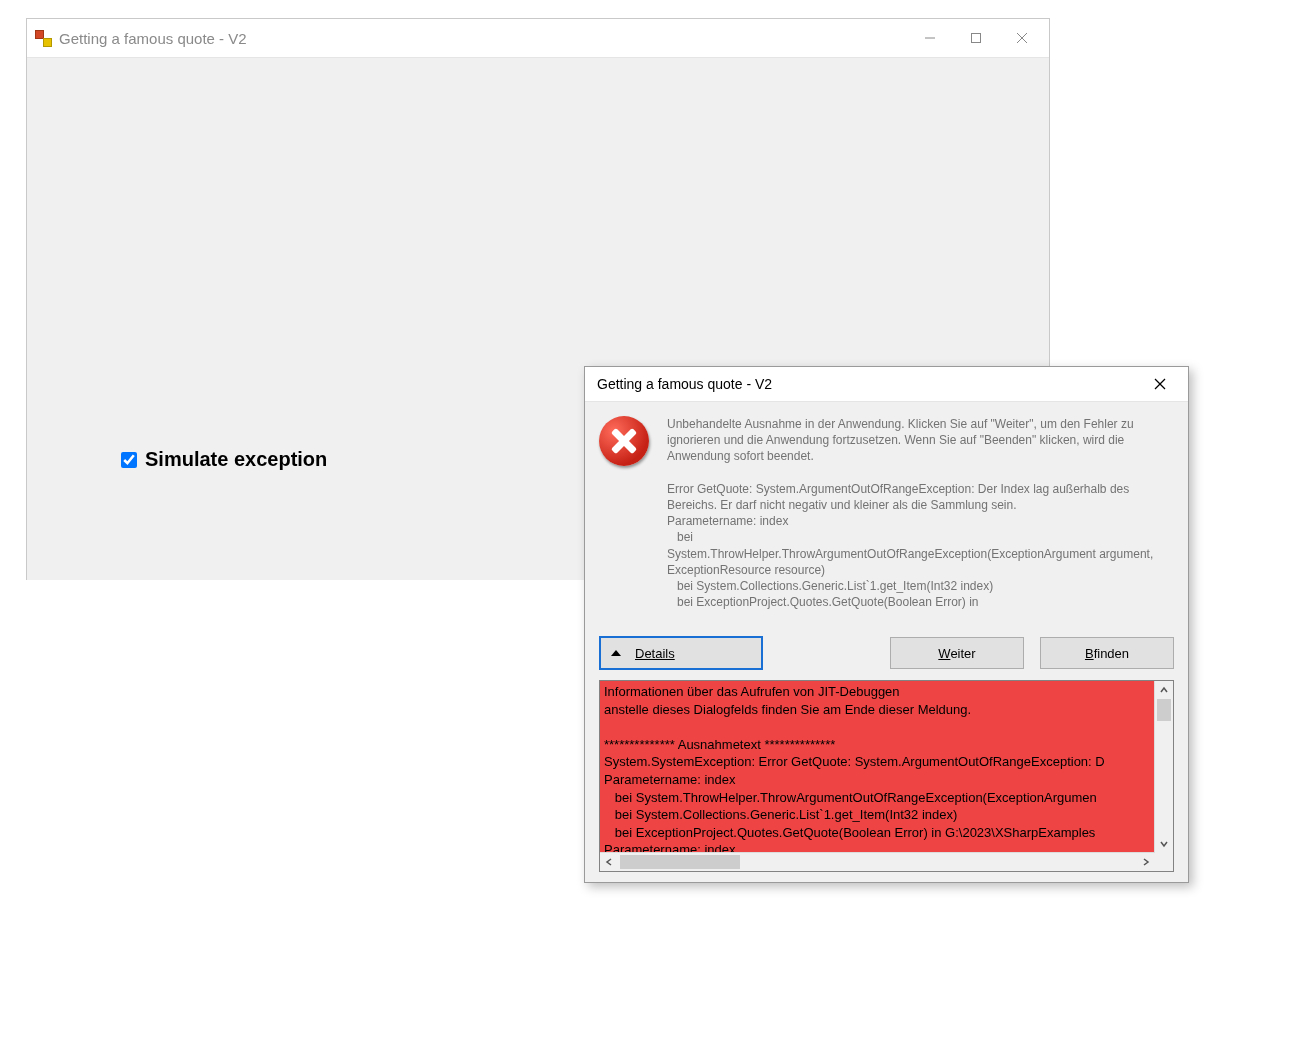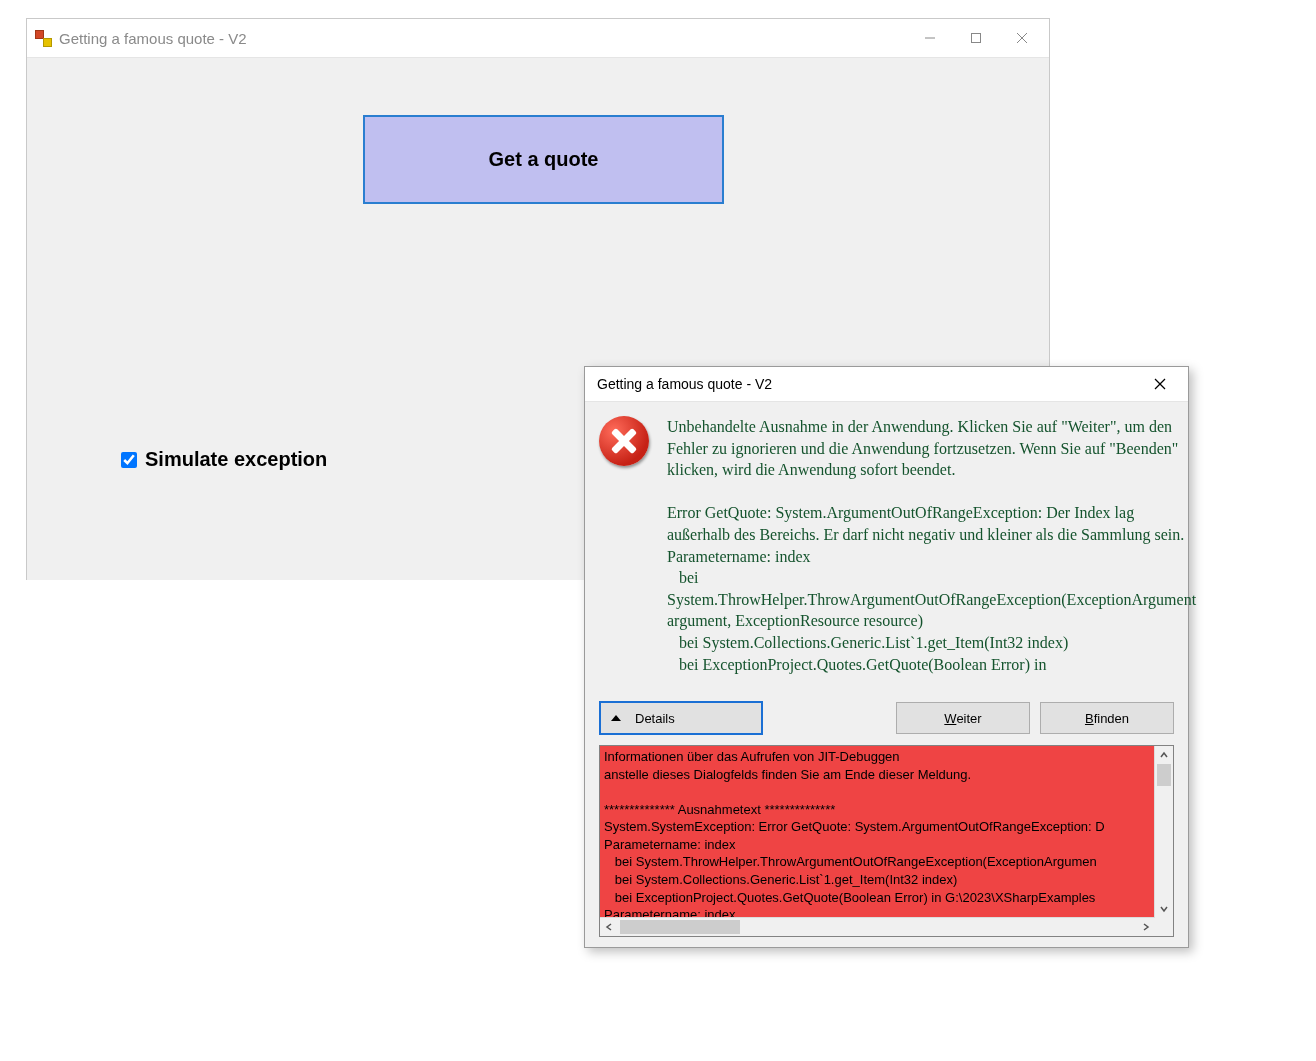--- a/index.html
+++ b/index.html
@@ -155,25 +155,25 @@
   .err-icon .x1, .err-icon .x2 {
     position: absolute;
     left: 50%; top: 50%;
     width: 30px; height: 7px;
     background: #fff;
     border-radius: 2px;
   }
   .err-icon .x1 { transform: translate(-50%,-50%) rotate(45deg); }
   .err-icon .x2 { transform: translate(-50%,-50%) rotate(-45deg); }
   .dlg-msg {
-    color: #14532d;
-    font-size: 16px;
+    color: #737373;
+    font-size: 12px;
     line-height: 1.35;
     white-space: pre-wrap;
-    font-family: Liberation Serif, serif;
+    font-family: Liberation Sans, sans-serif;
     flex: 1;
   }
   .dlg-buttons {
     margin-top: 26px;
     display: flex;
     gap: 10px;
     align-items: center;
   }
   .details-btn {
     width: 140px;
@@ -185,31 +185,32 @@
     padding: 0 10px;
     font-size: 13px;
   }
   .details-btn .tri {
     width: 0; height: 0;
     border-left: 5px solid transparent;
     border-right: 5px solid transparent;
     border-bottom: 6px solid #000;
     margin-right: 14px;
   }
-  .details-btn .lbl { }
+  .details-btn .lbl { text-decoration: underline; }
   .spacer { flex: 1; }
   .std-btn {
     width: 132px;
     height: 30px;
     background: #e1e1e1;
     border: 1px solid #adadad;
     font-size: 13px;
     display: flex;
     align-items: center;
     justify-content: center;
+    margin-left: 6px;
   }
   .std-btn .ul { text-decoration: underline; }
   .details-box {
     margin-top: 10px;
     border: 1px solid #828282;
     background: #ef4444;
     height: 190px;
     position: relative;
     font-family: "Microsoft Sans Serif", Arial, sans-serif;
     font-size: 13px;
@@ -294,23 +295,20 @@
       </div>
       <div class="win-btn">
         <svg width="12" height="12">
             <line x1="1" y1="1" x2="11" y2="11" stroke-width="1"></line>
             <line x1="11" y1="1" x2="1" y2="11" stroke-width="1"></line>
           </svg>
       </div>
     </div>
   </div>
   <div class="main-client">
-    <div class="get-quote-btn">
-      <span>Get a quote</span>
-    </div>
     <label class="sim-ex">
       <input type="checkbox" checked="" style="">
       <span>Simulate exception</span>
     </label>
   </div>
 </div>
 
 <div class="error-dialog">
   <div class="dlg-titlebar">
     <span class="dlg-title">Getting a famous quote - V2</span>

